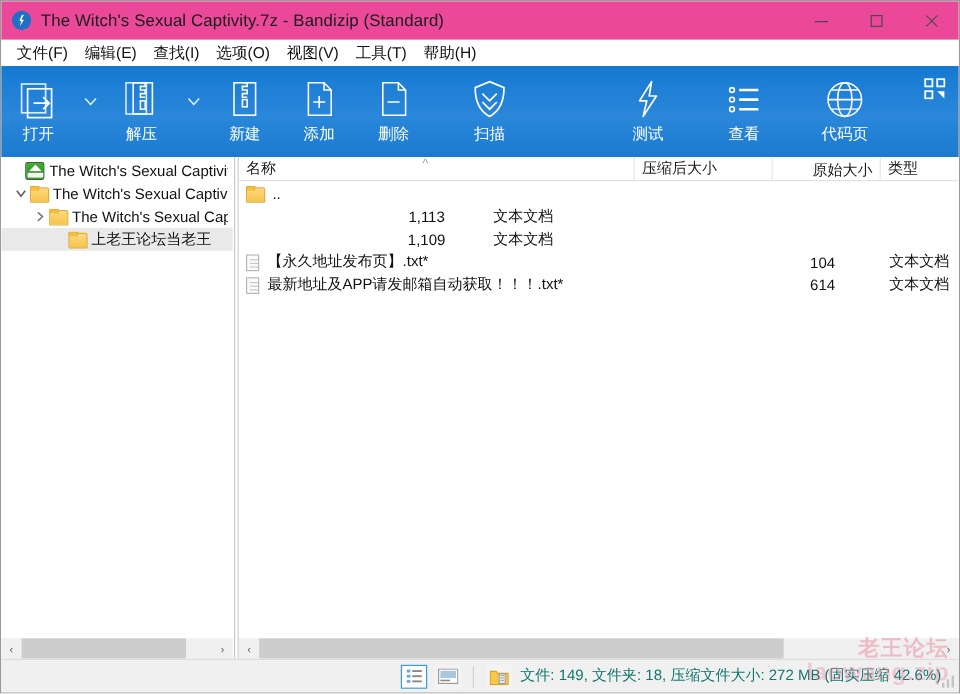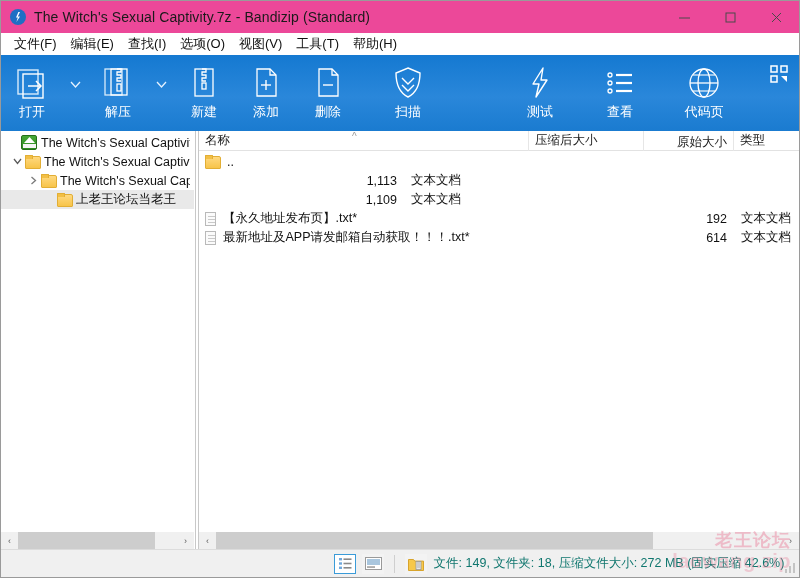--- a/index.html
+++ b/index.html
@@ -255,21 +255,21 @@
     color: #111;
   }
   .fr-name {
     flex: 0 0 330px;
     display: flex; align-items: center;
     padding-left: 6px;
     white-space: nowrap;
     overflow: visible;
   }
   .fr-packed { flex: 0 0 115px; text-align: right; padding-right: 8px; }
-  .fr-size { flex: 0 0 90px; text-align: right; padding-right: 7px; }
+  .fr-size { flex: 0 0 90px; text-align: center; padding-right: 7px; }
   .fr-type { flex: 1 1 auto; padding-left: 7px; white-space: nowrap; }
   .txt-ico {
     width: 11px; height: 14px;
     flex: 0 0 11px;
     margin-right: 7px;
     background: #fbfbfb;
     border: 1px solid #b9b9b9;
     position: relative;
   }
   .txt-ico::after {
@@ -618,21 +618,21 @@
           <div class="fr-size">1,109</div>
           <div class="fr-type">文本文档</div>
         </div>
 
         <div class="file-row">
           <div class="fr-name">
             <span class="txt-ico"></span>
             <span>【永久地址发布页】.txt*</span>
           </div>
           <div class="fr-packed"></div>
-          <div class="fr-size">192</div>
+          <div class="fr-size">104</div>
           <div class="fr-type">文本文档</div>
         </div>
 
         <div class="file-row">
           <div class="fr-name">
             <span class="txt-ico"></span>
             <span>最新地址及APP请发邮箱自动获取！！！.txt*</span>
           </div>
           <div class="fr-packed"></div>
           <div class="fr-size">614</div>

